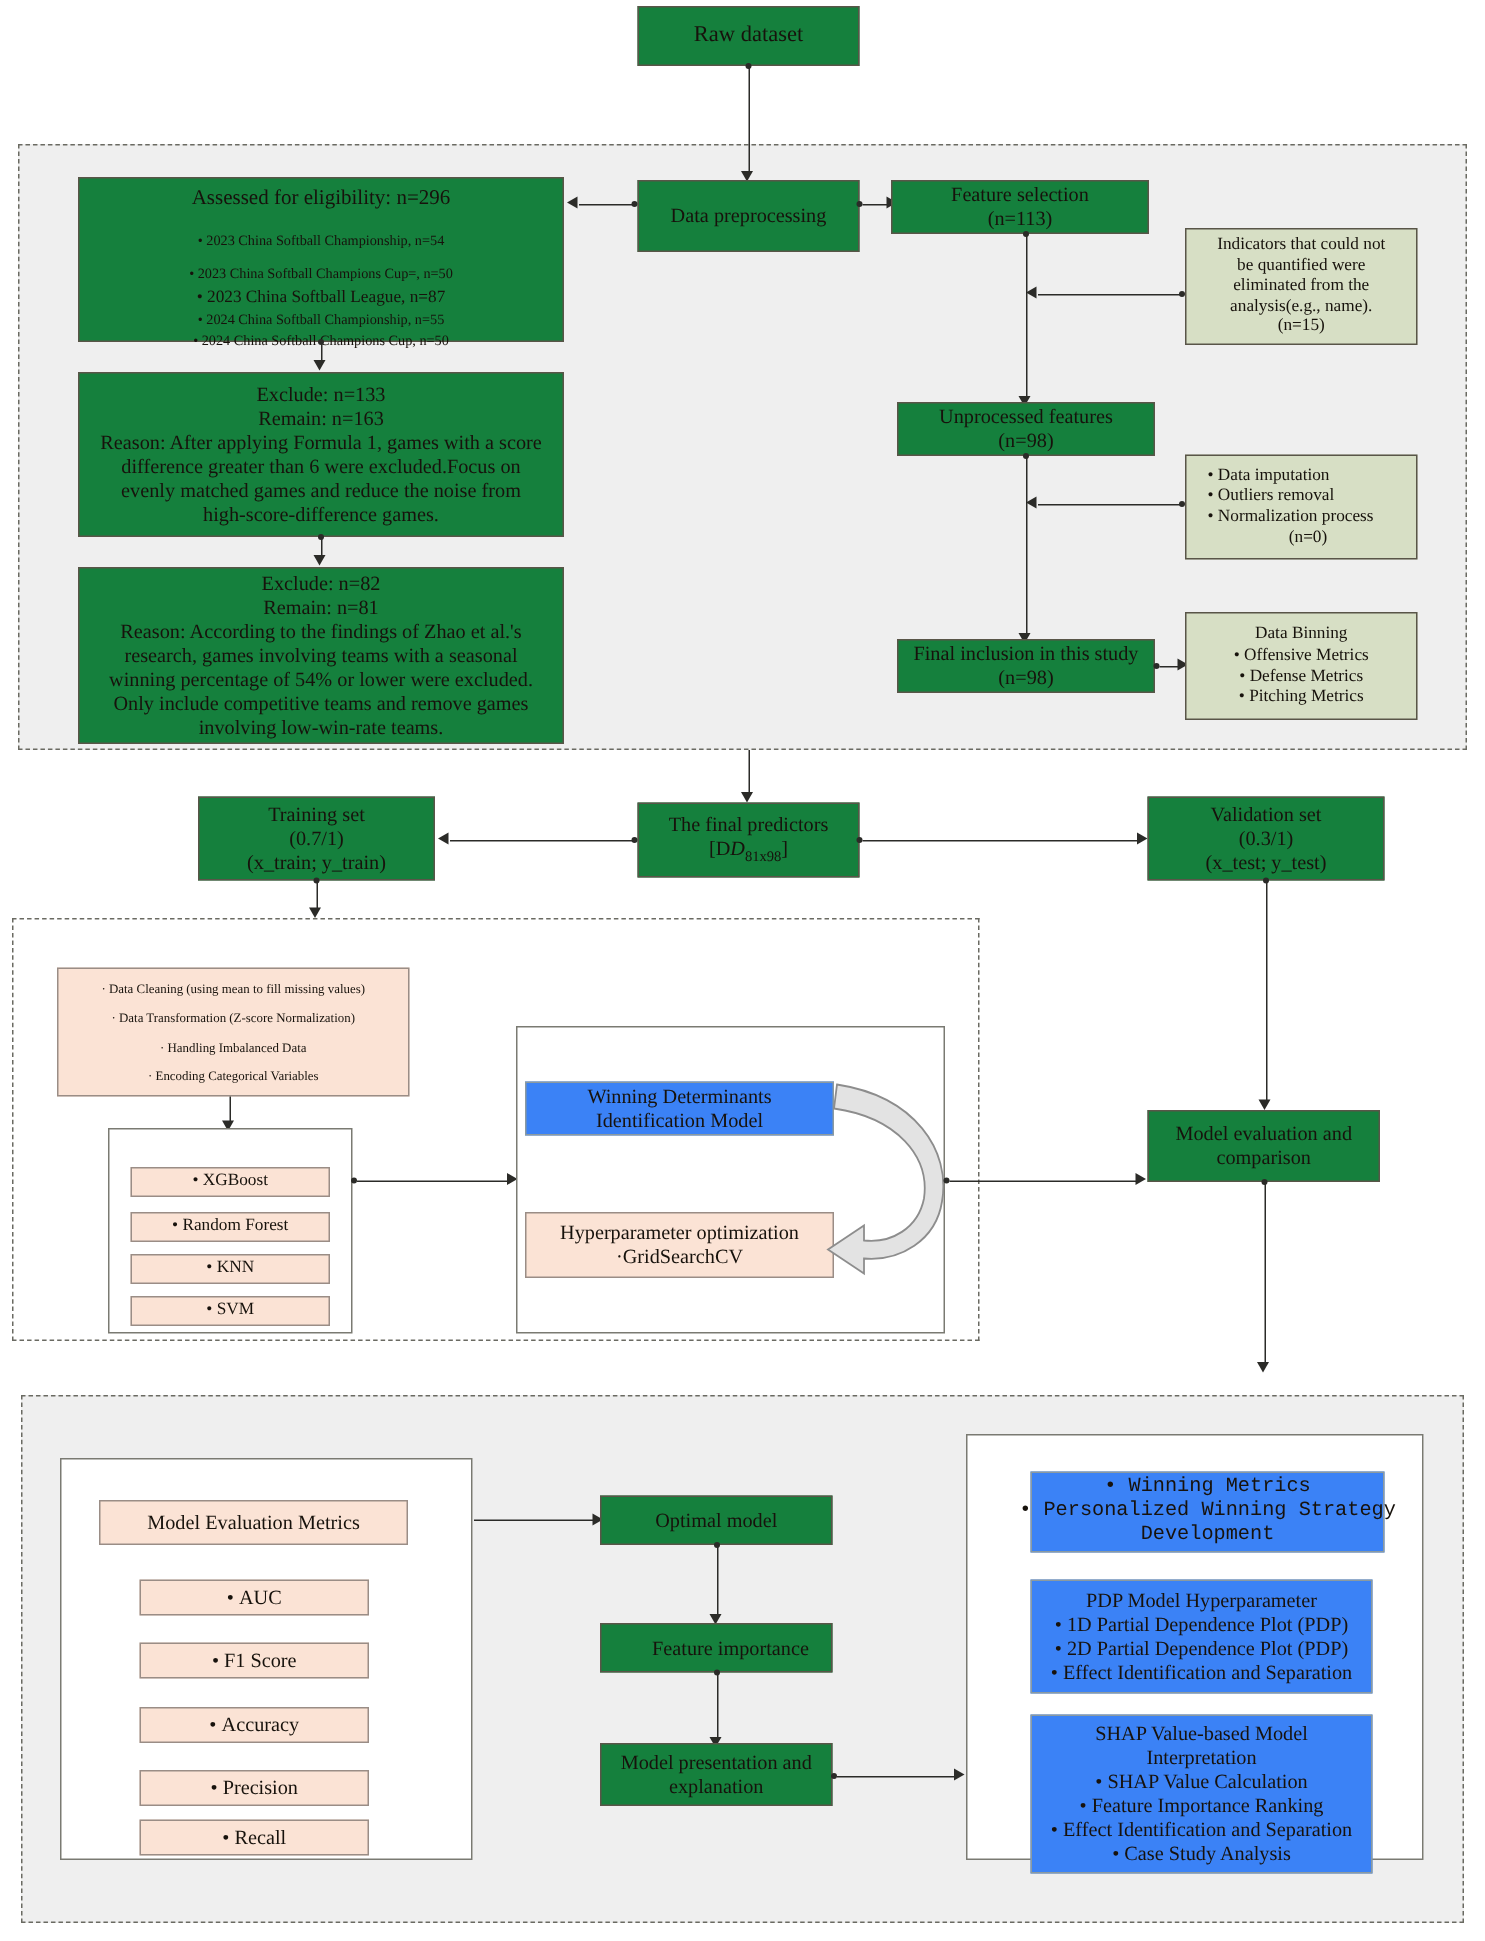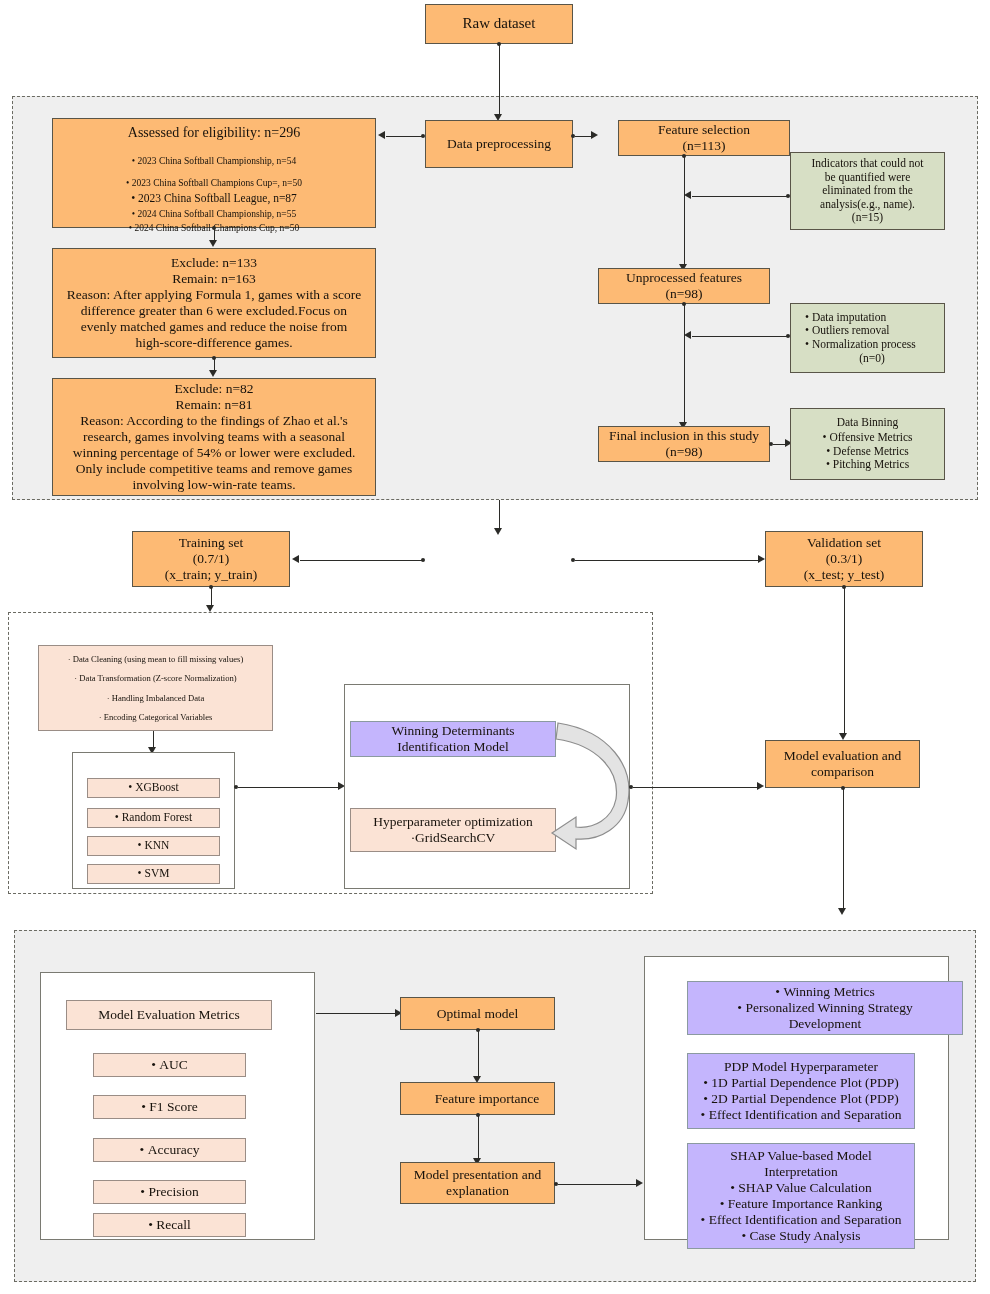--- a/index.html
+++ b/index.html
@@ -17,23 +17,23 @@
   .box{
     position:absolute;
     box-sizing:border-box;
     display:flex;flex-direction:column;
     align-items:center;justify-content:center;
     text-align:center;
     border:1px solid #4a4a42;
     line-height:1.18;
     padding:3px 5px;
   }
-  .yellow{background:#fdba74;border-color:#595548;}
+  .yellow{background:#15803d;border-color:#595548;}
   .green {background:#d7dfc5;border-color:#595548;}
-  .blue  {background:#c4b5fd;border-color:#8b9aa0;}
+  .blue  {background:#3b82f6;border-color:#8b9aa0;}
   .peach {background:#fbe3d5;border-color:#9a8d86;}
   .plain {background:#ffffff;border:1px solid #7a7a72;}
   .box .big{font-size:15px;}
   .box .med{font-size:13.5px;}
   .box .sm {font-size:11.5px;}
   .box .xs {font-size:9.5px;}
   .box .xxs{font-size:8.6px;}
 
   
   .panel{
@@ -93,21 +93,21 @@
   </div>
 
   <div class="dot" style="left:421px;top:134px;"></div>
   <div class="ln lnh" style="left:386px;top:135.5px;width:37px;"></div>
   <div class="arw arw-l" style="left:378px;top:131px;"></div>
 
   <div class="dot" style="left:571px;top:134px;"></div>
   <div class="ln lnh" style="left:575px;top:135.5px;width:18px;"></div>
   <div class="arw arw-r" style="left:591px;top:131px;"></div>
 
-  <div class="box yellow" style="left:618px;top:120px;width:172px;height:36px;">
+  <div class="box yellow" style="left:594px;top:120px;width:172px;height:36px;">
     <span class="med">Feature selection</span>
     <span class="med">(n=113)</span>
   </div>
 
   <div class="box green" style="left:790px;top:152px;width:155px;height:78px;">
     <span class="sm">Indicators that could not</span>
     <span class="sm">be quantified were</span>
     <span class="sm">eliminated from the</span>
     <span class="sm">analysis(e.g., name).</span>
     <span class="sm">(n=15)</span>
@@ -180,20 +180,26 @@
     <span class="med">involving low-win-rate teams.</span>
   </div>
 
   <div class="dot" style="left:212px;top:356px;"></div>
   <div class="ln lnv" style="left:213.5px;top:358px;height:14px;"></div>
   <div class="arw arw-d" style="left:209px;top:370px;"></div>
 
   <div class="ln lnv" style="left:498.5px;top:500px;height:30px;"></div>
   <div class="arw arw-d" style="left:494px;top:528px;"></div>
 
+  <div class="box yellow" style="left:425px;top:535px;width:148px;height:50px;">
+    <span class="med">The final predictors</span>
+    <span class="med">
+      <span>[D</span><i>D</i><span class="sub">81x98</span><span>]</span>
+    </span>
+  </div>
 
   <div class="dot" style="left:421px;top:558px;"></div>
   <div class="ln lnh" style="left:300px;top:559.5px;width:123px;"></div>
   <div class="arw arw-l" style="left:292px;top:555px;"></div>
 
   <div class="box yellow" style="left:132px;top:531px;width:158px;height:56px;">
     <span class="med">Training set</span>
     <span class="med">(0.7/1)</span>
     <span class="med">(x_train; y_train)</span>
   </div>
@@ -314,21 +320,21 @@
     <span class="med">Model presentation and</span>
     <span class="med">explanation</span>
   </div>
 
   <div class="dot" style="left:554px;top:1182px;"></div>
   <div class="ln lnh" style="left:558px;top:1183.5px;width:80px;"></div>
   <div class="arw arw-r" style="left:636px;top:1179px;"></div>
 
   <div class="plain" style="position:absolute;left:644px;top:956px;width:305px;height:284px;box-sizing:border-box;"></div>
 
-  <div class="box blue" style="left:687px;top:981px;width:276px;height:54px;">
+  <div class="box blue" style="left:687px;top:981px;width:236px;height:54px;font-family:Liberation Mono, monospace;">
     <span class="bullet-line med">•&nbsp;<span>Winning Metrics</span></span>
     <span class="bullet-line med">•&nbsp;<span>Personalized Winning Strategy</span></span>
     <span class="med">Development</span>
   </div>
 
   <div class="box blue" style="left:687px;top:1053px;width:228px;height:76px;">
     <span class="med">PDP Model Hyperparameter</span>
     <span class="bullet-line med">•&nbsp;<span>1D Partial Dependence Plot (PDP)</span></span>
     <span class="bullet-line med">•&nbsp;<span>2D Partial Dependence Plot (PDP)</span></span>
     <span class="bullet-line med">•&nbsp;<span>Effect Identification and Separation</span></span>

